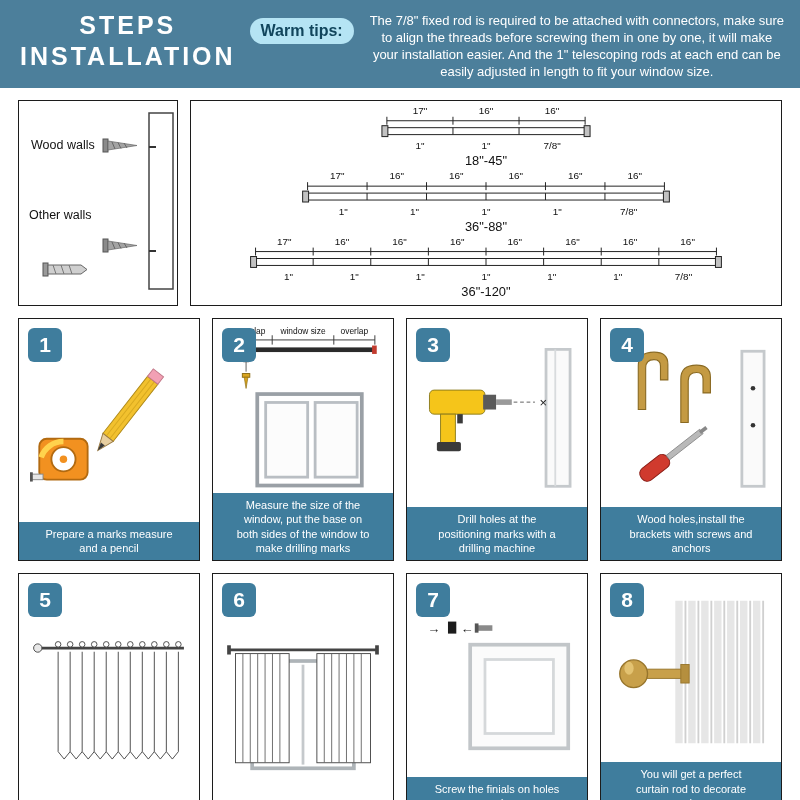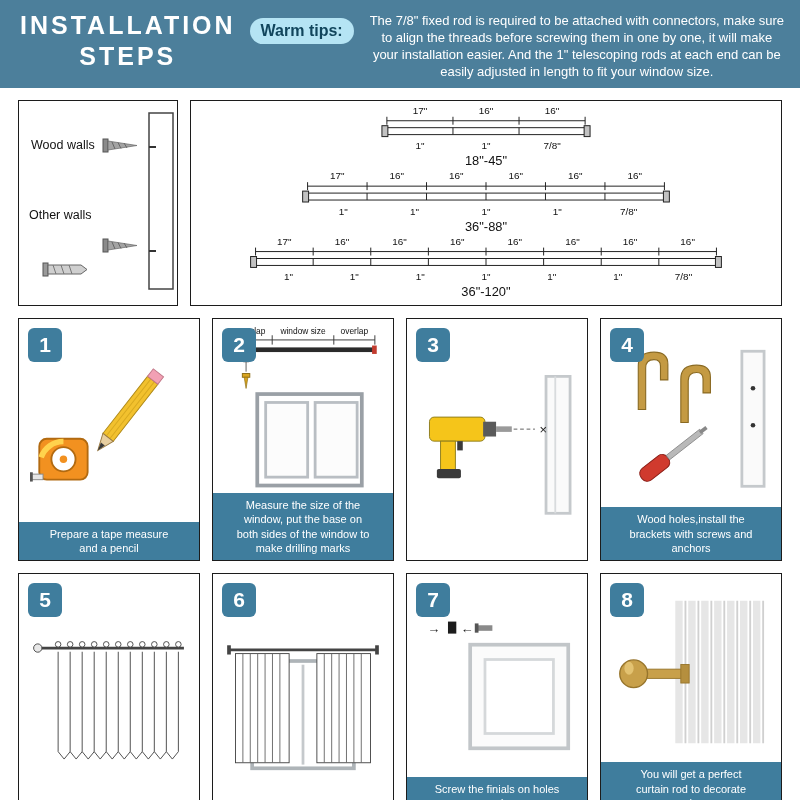--- a/index.html
+++ b/index.html
@@ -27,22 +27,22 @@
   .cap { background:#3f7d9d; color:#fff; font-size:11px; line-height:1.3; text-align:center; padding:5px 23px; }
   svg text { font-family:"Liberation Sans", sans-serif; }
 </style>
 </head>
 <body>
 
 <div class="page">
 
   <div class="header">
     <div class="title">
+      <div>STEPS</div>
       <div>INSTALLATION</div>
-      <div>STEPS</div>
     </div>
     <div class="badge">Warm tips:</div>
     <div class="tips">The 7/8" fixed rod is required to be attached with connectors, make sure to align the threads before screwing them in one by one, it will make your installation easier. And the 1" telescoping rods at each end can be easily adjusted in length to fit your window size.</div>
   </div>
 
   <div class="content">
 
     <div class="top-row">
 
       <div class="panel walls">
@@ -185,21 +185,21 @@
             <g>
               <rect x="10" y="92" width="52" height="44" rx="8" fill="#f29120" stroke="#b26a10" stroke-width="2"></rect>
               <path d="M12 112 a25 25 0 0 1 24 -17" fill="none" stroke="#ffd34d" stroke-width="6"></path>
               <circle cx="36" cy="114" r="13" fill="#fff" stroke="#b26a10" stroke-width="2"></circle>
               <circle cx="36" cy="114" r="4" fill="#f29120"></circle>
               <rect x="0" y="130" width="14" height="6" fill="#e6e6e6" stroke="#888"></rect>
               <rect x="0" y="128" width="3" height="10" fill="#555"></rect>
             </g>
           </svg>
         </div>
-        <div class="cap">Prepare a tape measure and a pencil</div>
+        <div class="cap">Prepare a marks measure and a pencil</div>
       </div>
 
       <div class="step">
         <div class="num">2</div>
         <div class="art">
           <svg viewBox="0 0 170 180" width="160" height="168">
             <text x="30" y="10" font-size="9" text-anchor="middle" fill="#111">overlap</text>
             <text x="85" y="10" font-size="9" text-anchor="middle" fill="#111">window size</text>
             <text x="140" y="10" font-size="9" text-anchor="middle" fill="#111">overlap</text>
             <g stroke="#333">
@@ -243,20 +243,21 @@
               <rect x="70" y="57" width="14" height="16" fill="#5a5a5a"></rect>
               <rect x="84" y="62" width="17" height="6" fill="#9a9a9a"></rect>
               <rect x="24" y="78" width="16" height="32" fill="#f5c51a" stroke="#8a7a1a"></rect>
               <rect x="20" y="108" width="26" height="10" rx="2" fill="#3a3a3a"></rect>
               <rect x="42" y="78" width="6" height="10" fill="#3a3a3a"></rect>
             </g>
             <line x1="103" y1="65" x2="126" y2="65" stroke="#555" stroke-dasharray="4 3"></line>
             <text x="131" y="70" font-size="14" fill="#222">×</text>
           </svg>
         </div>
+        <div class="cap">Drill holes at the positioning marks with a drilling machine</div>
       </div>
 
       <div class="step">
         <div class="num">4</div>
         <div class="art">
           <svg viewBox="0 0 170 160" width="158" height="148">
             <g>
               <rect x="140" y="10" width="24" height="146" fill="#fafafa" stroke="#c5c9cc" stroke-width="3"></rect>
               <circle cx="152" cy="50" r="2.5" fill="#333"></circle>
               <circle cx="152" cy="90" r="2.5" fill="#333"></circle>

